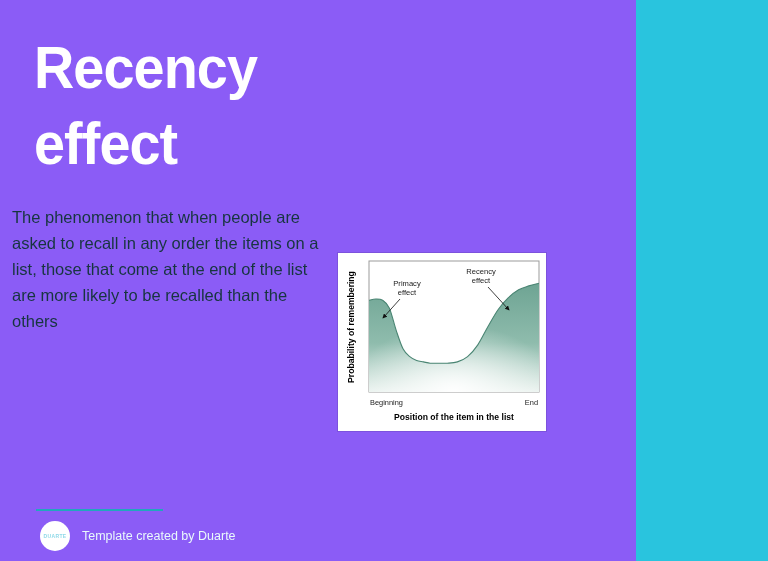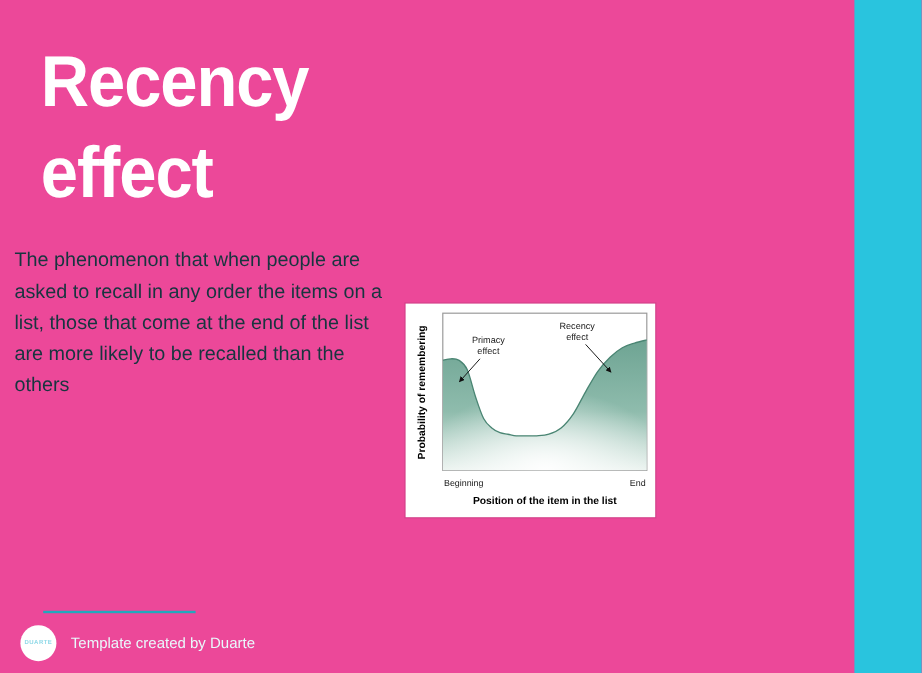--- a/index.html
+++ b/index.html
@@ -10,23 +10,23 @@
   body {
     width: 768px;
     height: 561px;
     overflow: hidden;
     font-family: "Liberation Sans", sans-serif;
     background: #29c4de;
   }
 
   #slide {
     position: relative;
-    width: 712px;
+    width: 636px;
     height: 561px;
-    background: #ec4899;
+    background: #8b5cf6;
     overflow: hidden;
   }
 
   
   #title-block {
     position: absolute;
     left: 34px;
     top: 30px;
     width: 330px;
   }
@@ -90,21 +90,21 @@
   #footer-rule {
     position: absolute;
     left: 36px;
     top: 509px;
     width: 127px;
     height: 2px;
     background: #21a7bd;
   }
   #footer-row {
     position: absolute;
-    left: 17px;
+    left: 40px;
     top: 521px;
     display: flex;
     align-items: center;
     text-align: center;
   }
   #duarte-logo {
     width: 30px;
     height: 30px;
     border-radius: 50%;
     background: #ffffff;

